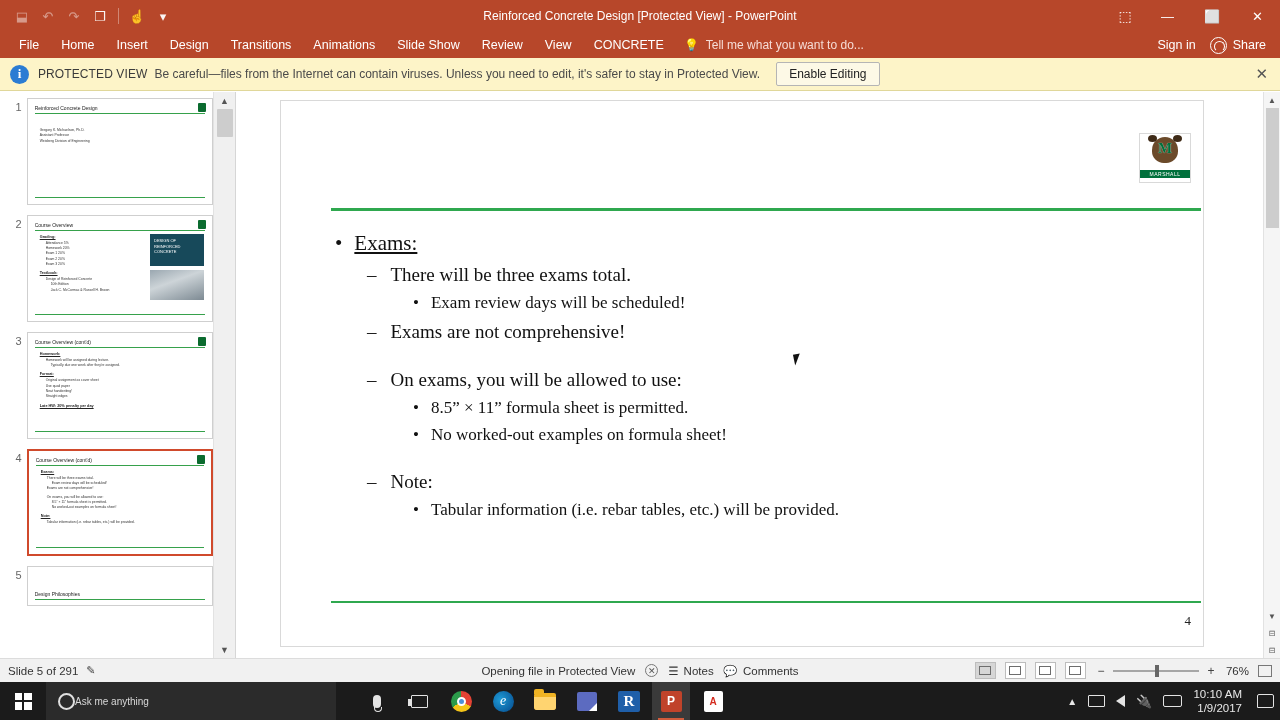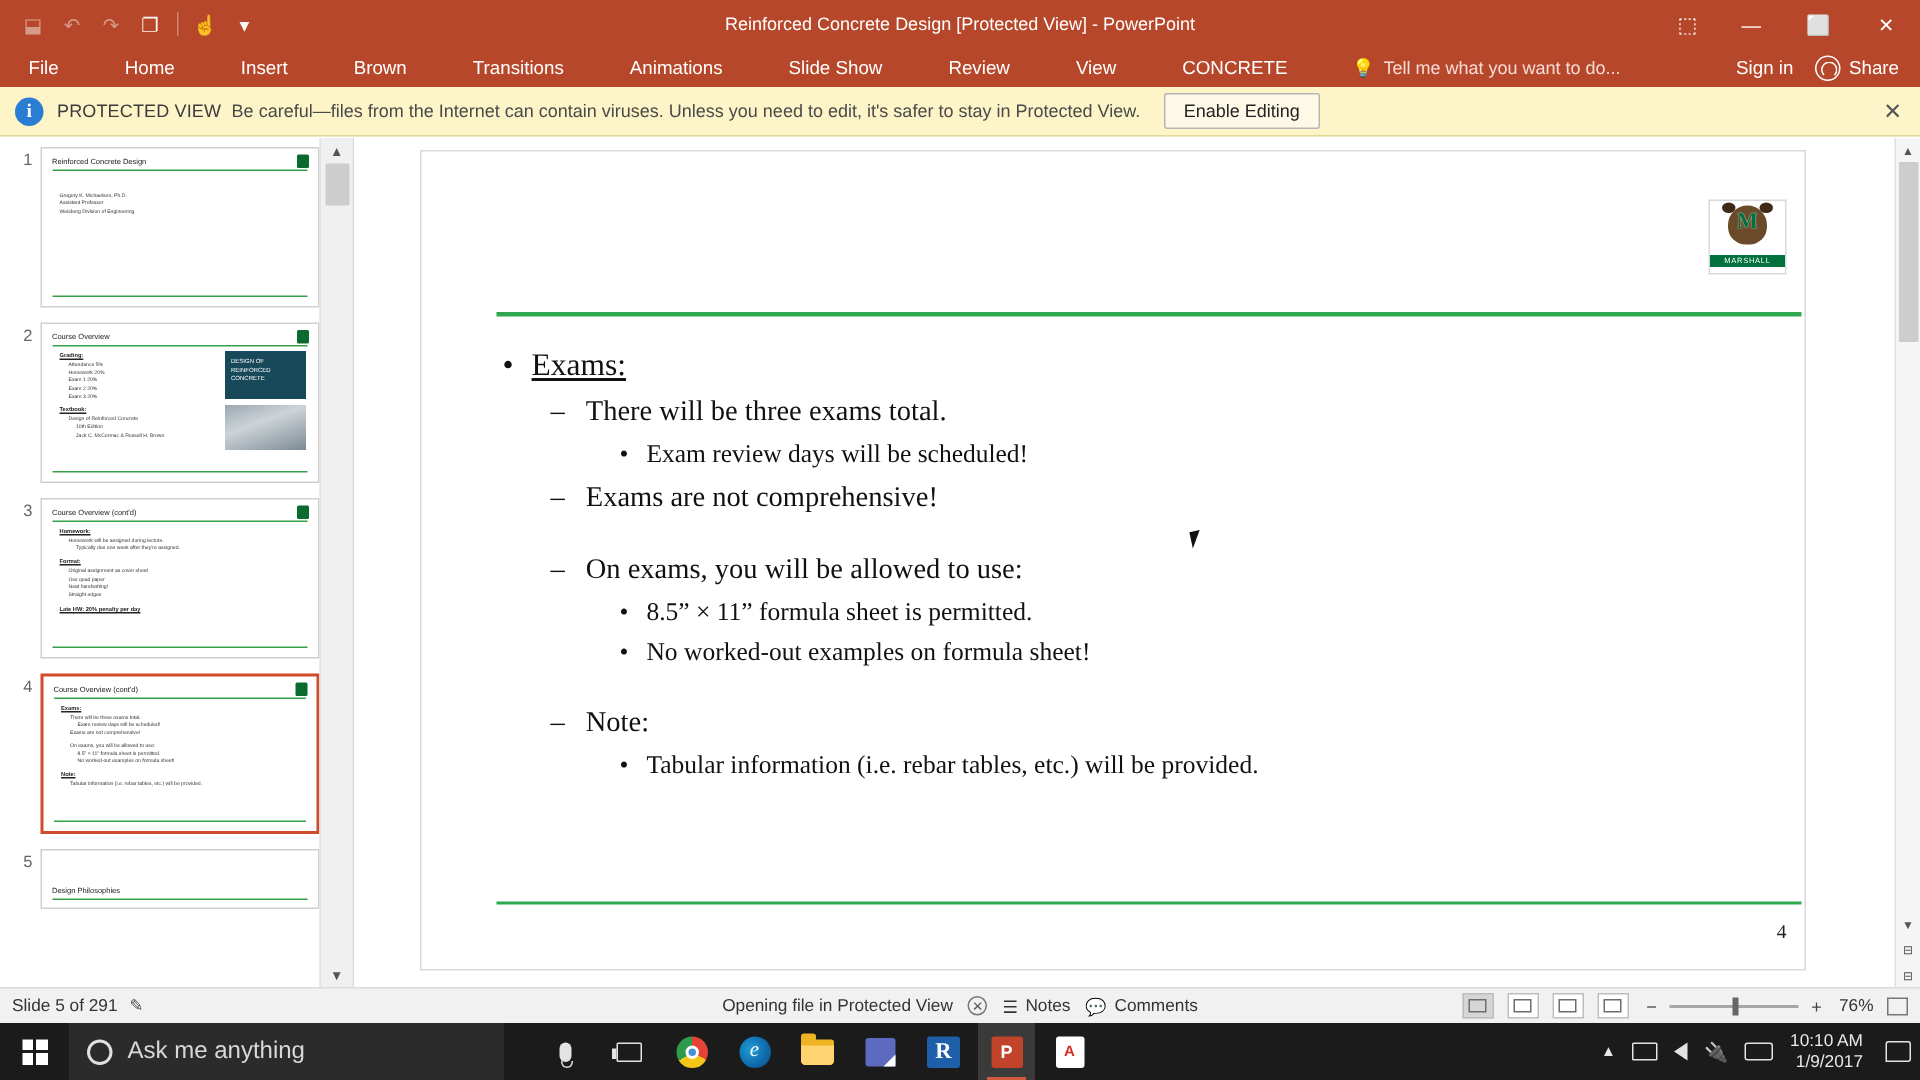--- a/index.html
+++ b/index.html
@@ -32,21 +32,20 @@
     width: 45px; height: 32px; display: flex; align-items: center; justify-content: center;
     font-size: 13px; color: #fff;
   }
   .winbtn.ribbon { width: 40px; font-size: 14px; }
 
   
   .menubar {
     height: 26px; background: #b7472a; color: #fff;
     display: flex; align-items: center; padding-left: 8px; font-size: 12.5px;
     position: relative;
-    gap: 22px;
   }
   .menuitem { padding: 4px 11px; border-radius: 2px; white-space: nowrap; }
   .tellme { display: flex; align-items: center; gap: 6px; margin-left: 10px; color: #f6dcd6; font-size: 12px; }
   .bulb { font-size: 12px; }
   .menuright { margin-left: auto; display: flex; align-items: center; gap: 14px; padding-right: 14px; font-size: 12.5px; }
   .share { display: flex; align-items: center; gap: 6px; }
   .share-ico {
     width: 17px; height: 17px; border: 1.4px solid #fff; border-radius: 50%;
     position: relative; display: inline-block;
   }
@@ -210,21 +209,21 @@
     position: absolute; left: 0; right: 0; bottom: 0; height: 38px; background: #1b1b1b;
     display: flex; align-items: center; color: #fff;
   }
   .start {
     width: 46px; height: 38px; display: flex; align-items: center; justify-content: center;
   }
   .win-logo { width: 17px; height: 17px; display: grid; grid-template-columns: 1fr 1fr; grid-template-rows: 1fr 1fr; gap: 2px; }
   .win-logo span { background: #fff; display: block; }
   .searchbox {
     width: 290px; height: 38px; background: #2b2b2b; display: flex; align-items: center;
-    gap: 10px; padding-left: 12px; font-size: 16px; color: #d8d8d8;
+    gap: 0; padding-left: 12px; font-size: 10px; color: #d8d8d8;
   }
   .circ { width: 17px; height: 17px; border-radius: 50%; border: 2px solid #e0e0e0; }
   .tb-icons { display: flex; align-items: center; gap: 4px; margin-left: 22px; }
   .tb-ico {
     width: 38px; height: 38px; display: flex; align-items: center; justify-content: center;
     position: relative;
   }
   .tb-ico.active { background: #3a3a3a; }
   .tb-ico.active::after { content: ""; position: absolute; bottom: 0; left: 6px; right: 6px; height: 2px; background: #cf5b3c; }
   .mic { width: 8px; height: 13px; background: #e3e3e3; border-radius: 4px; position: relative; }
@@ -282,21 +281,21 @@
       <div class="winbtn">—</div>
       <div class="winbtn">⬜</div>
       <div class="winbtn">✕</div>
     </div>
   </div>
 
   <div class="menubar">
     <div class="menuitem">File</div>
     <div class="menuitem">Home</div>
     <div class="menuitem">Insert</div>
-    <div class="menuitem">Brown</div>
+    <div class="menuitem">Design</div>
     <div class="menuitem">Transitions</div>
     <div class="menuitem">Animations</div>
     <div class="menuitem">Slide Show</div>
     <div class="menuitem">Review</div>
     <div class="menuitem">View</div>
     <div class="menuitem">CONCRETE</div>
     <div class="tellme">
       <span class="bulb">💡</span>
       <span>Tell me what you want to do...</span>
     </div>

